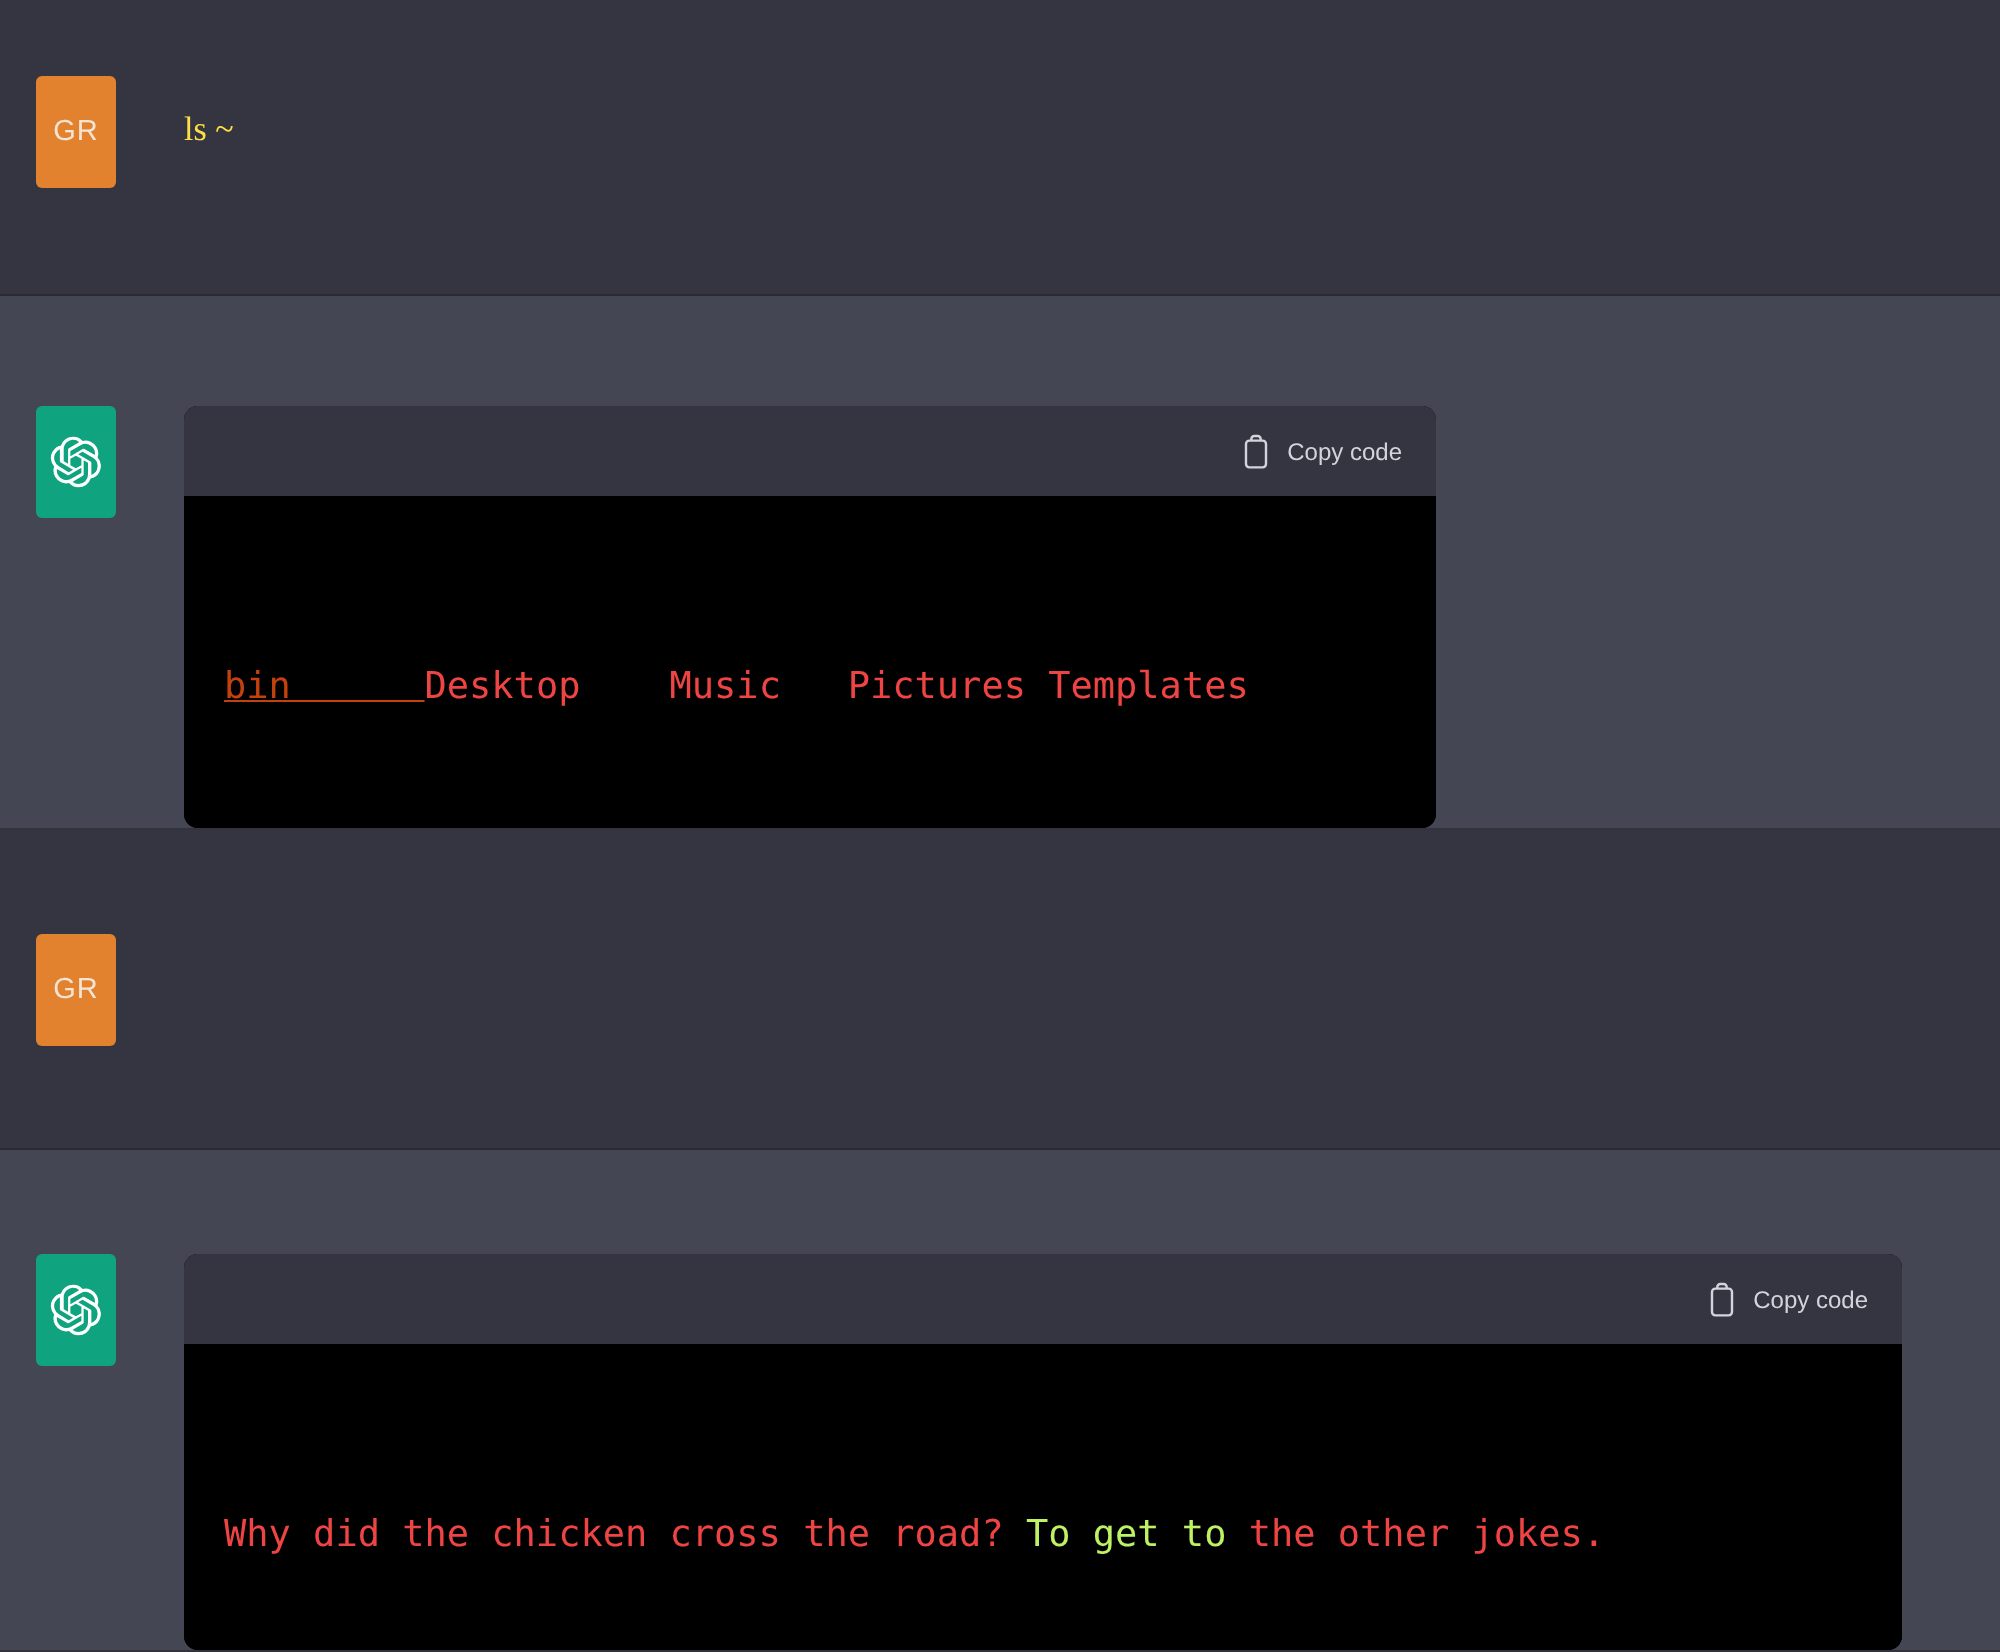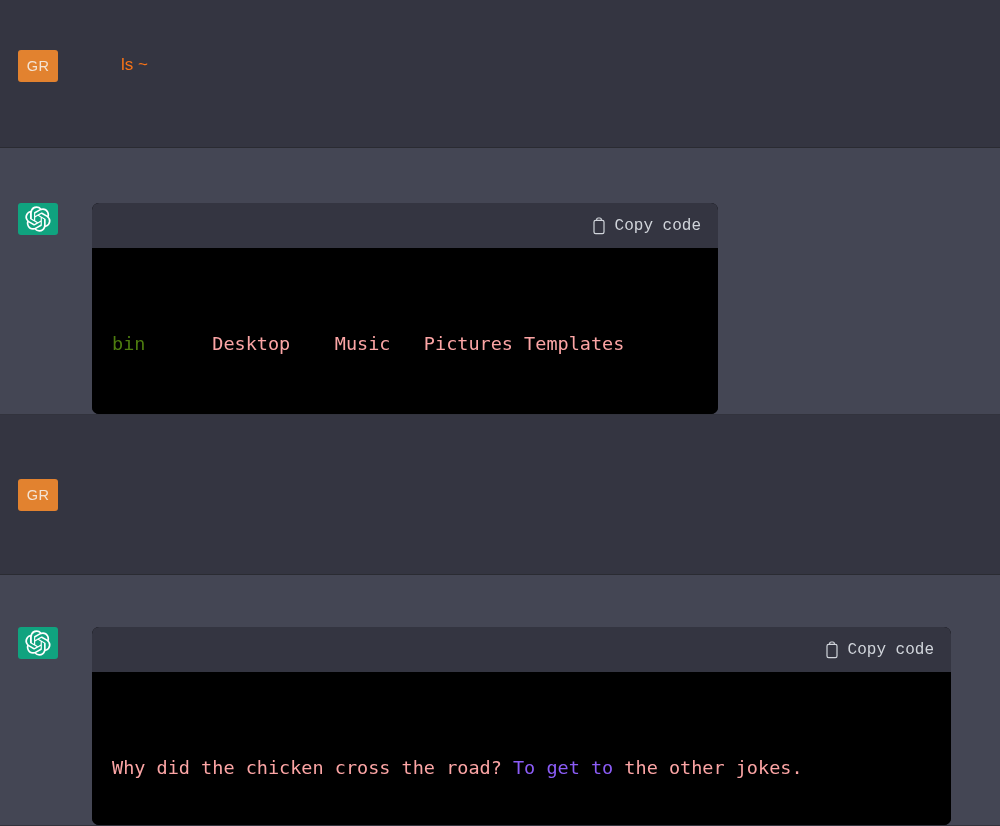--- a/index.html
+++ b/index.html
@@ -39,21 +39,21 @@
   }
 
   
   .row-1 { height: 148px; align-items: center; padding-bottom: 16px; }
   .row-2 { height: 267px; padding-top: 55px; }
   .row-3 { height: 160px; align-items: center; }
   .row-4 { height: 251px; padding-top: 52px; }
 
   .avatar {
     width: 40px;
-    height: 32px;
+    height: 56px;
     border-radius: 3px;
     flex: 0 0 40px;
     display: flex;
     align-items: center;
     justify-content: center;
     margin-right: 34px;
     margin-top: 0;
     user-select: none;
   }
 
@@ -74,25 +74,24 @@
 
   .msg-body {
     flex: 1 1 auto;
     min-width: 0;
     display: flex;
     flex-direction: column;
     justify-content: center;
   }
 
   .msg-text {
-    color: #f97316;
+    color: #fde047;
     font-size: 17px;
     line-height: 1.55;
-    font-family: Liberation Sans, sans-serif;
-    margin-left: 29px;
+    font-family: Liberation Serif, serif;
   }
 
   
   .codeblock {
     border-radius: 7px;
     overflow: hidden;
     background: #000000;
     align-self: flex-start;
   }
 
@@ -106,22 +105,22 @@
     align-items: center;
     justify-content: flex-end;
     padding-right: 17px;
   }
 
   .copy-btn {
     display: flex;
     align-items: center;
     gap: 8px;
     color: #d1d5db;
-    font-size: 16px;
-    font-family: Liberation Mono, monospace;
+    font-size: 12px;
+    font-family: Liberation Sans, sans-serif;
     background: none;
     border: none;
     cursor: pointer;
     padding: 0;
     line-height: 1;
   }
 
   .copy-btn svg { width: 16px; height: 18px; display: block; }
 
   .code-body {
@@ -130,23 +129,23 @@
     font-family: "DejaVu Sans Mono", "Liberation Mono", monospace;
     font-size: 18.5px;
     line-height: 1.78;
     color: #ffffff;
     white-space: pre;
     overflow: hidden;
   }
 
   .code-body .ln { display: block; }
 
-  .tok-orange { color: #4d7c0f; }
-  .tok-white  { color: #fca5a5; }
-  .tok-blue   { color: #8b5cf6; }
+  .tok-orange { color: #c2410c; text-decoration: underline; }
+  .tok-white  { color: #ef4444; }
+  .tok-blue   { color: #bef264; }
 </style>
 </head>
 <body>
 
 <div class="conversation">
 
   <div class="msg-row user row-1">
     <div class="avatar avatar-user">
       <span>GR</span>
     </div>

